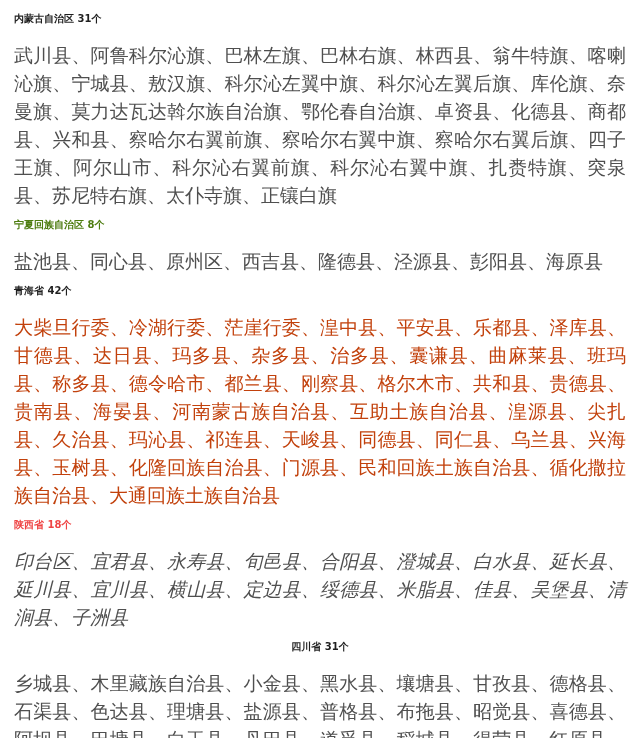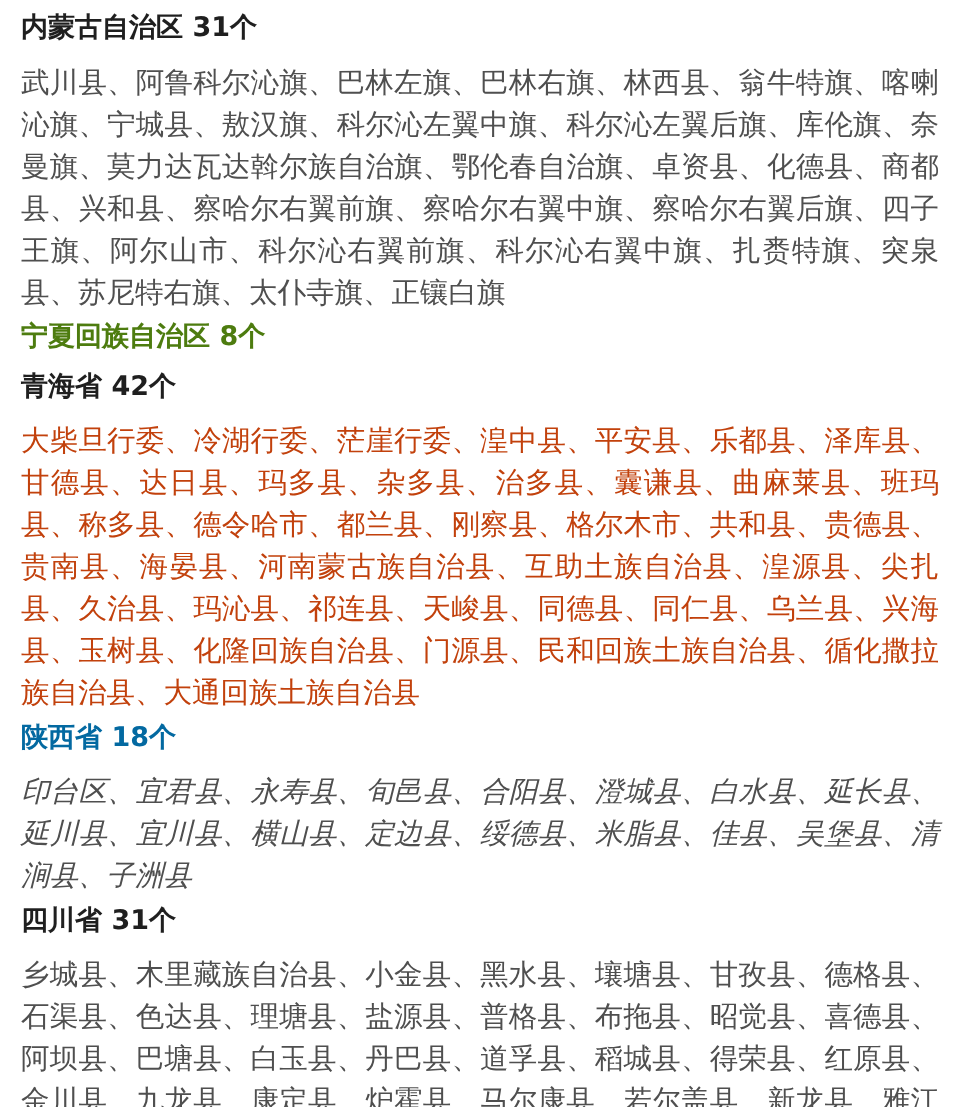--- a/index.html
+++ b/index.html
@@ -15,21 +15,21 @@
     font-family: "DejaVu Sans", "Liberation Sans", sans-serif;
     -webkit-font-smoothing: antialiased;
   }
   .doc {
     width: 100%;
   }
   .section {
     margin: 0 0 5px 0;
   }
   .section-title {
-    font-size: 18px;
+    font-size: 10px;
     font-weight: 700;
     color: #1f1f1f;
     line-height: 21px;
     margin: 0 0 12px 0;
   }
   .section-body {
     font-size: 19px;
     color: #4f4f4f;
     line-height: 28px;
     margin: 0;
@@ -40,26 +40,27 @@
 </head>
 <body style="background: rgb(255, 255, 255);">
 
 <main class="doc">
     <section class="section">
       <h2 class="section-title" style="color: rgb(31, 31, 31);">内蒙古自治区 31个</h2>
       <p class="section-body" style="color: rgb(79, 79, 79);">武川县、阿鲁科尔沁旗、巴林左旗、巴林右旗、林西县、翁牛特旗、喀喇沁旗、宁城县、敖汉旗、科尔沁左翼中旗、科尔沁左翼后旗、库伦旗、奈曼旗、莫力达瓦达斡尔族自治旗、鄂伦春自治旗、卓资县、化德县、商都县、兴和县、察哈尔右翼前旗、察哈尔右翼中旗、察哈尔右翼后旗、四子王旗、阿尔山市、科尔沁右翼前旗、科尔沁右翼中旗、扎赉特旗、突泉县、苏尼特右旗、太仆寺旗、正镶白旗</p>
     </section>
     <section class="section">
       <h2 class="section-title" style="color: #4d7c0f;">宁夏回族自治区 8个</h2>
+      <p class="section-body" style="color: rgb(79, 79, 79);">盐池县、同心县、原州区、西吉县、隆德县、泾源县、彭阳县、海原县</p>
     </section>
     <section class="section">
       <h2 class="section-title" style="color: rgb(31, 31, 31);">青海省 42个</h2>
       <p class="section-body" style="color: #c2410c;">大柴旦行委、冷湖行委、茫崖行委、湟中县、平安县、乐都县、泽库县、甘德县、达日县、玛多县、杂多县、治多县、囊谦县、曲麻莱县、班玛县、称多县、德令哈市、都兰县、刚察县、格尔木市、共和县、贵德县、贵南县、海晏县、河南蒙古族自治县、互助土族自治县、湟源县、尖扎县、久治县、玛沁县、祁连县、天峻县、同德县、同仁县、乌兰县、兴海县、玉树县、化隆回族自治县、门源县、民和回族土族自治县、循化撒拉族自治县、大通回族土族自治县</p>
     </section>
     <section class="section">
-      <h2 class="section-title" style="color: #0369a1;">陕西省 18个</h2>
+      <h2 class="section-title" style="color: #ef4444;">陕西省 18个</h2>
       <p class="section-body" style="color: rgb(79, 79, 79); font-style: italic;">印台区、宜君县、永寿县、旬邑县、合阳县、澄城县、白水县、延长县、延川县、宜川县、横山县、定边县、绥德县、米脂县、佳县、吴堡县、清涧县、子洲县</p>
     </section>
     <section class="section">
-      <h2 class="section-title" style="color: rgb(31, 31, 31);">四川省 31个</h2>
+      <h2 class="section-title" style="color: rgb(31, 31, 31); text-align: center;">四川省 31个</h2>
       <p class="section-body" style="color: rgb(79, 79, 79);">乡城县、木里藏族自治县、小金县、黑水县、壤塘县、甘孜县、德格县、石渠县、色达县、理塘县、盐源县、普格县、布拖县、昭觉县、喜德县、阿坝县、巴塘县、白玉县、丹巴县、道孚县、稻城县、得荣县、红原县、金川县、九龙县、康定县、炉霍县、马尔康县、若尔盖县、新龙县、雅江县</p>
     </section>
   </main>
 
 </body></html>

